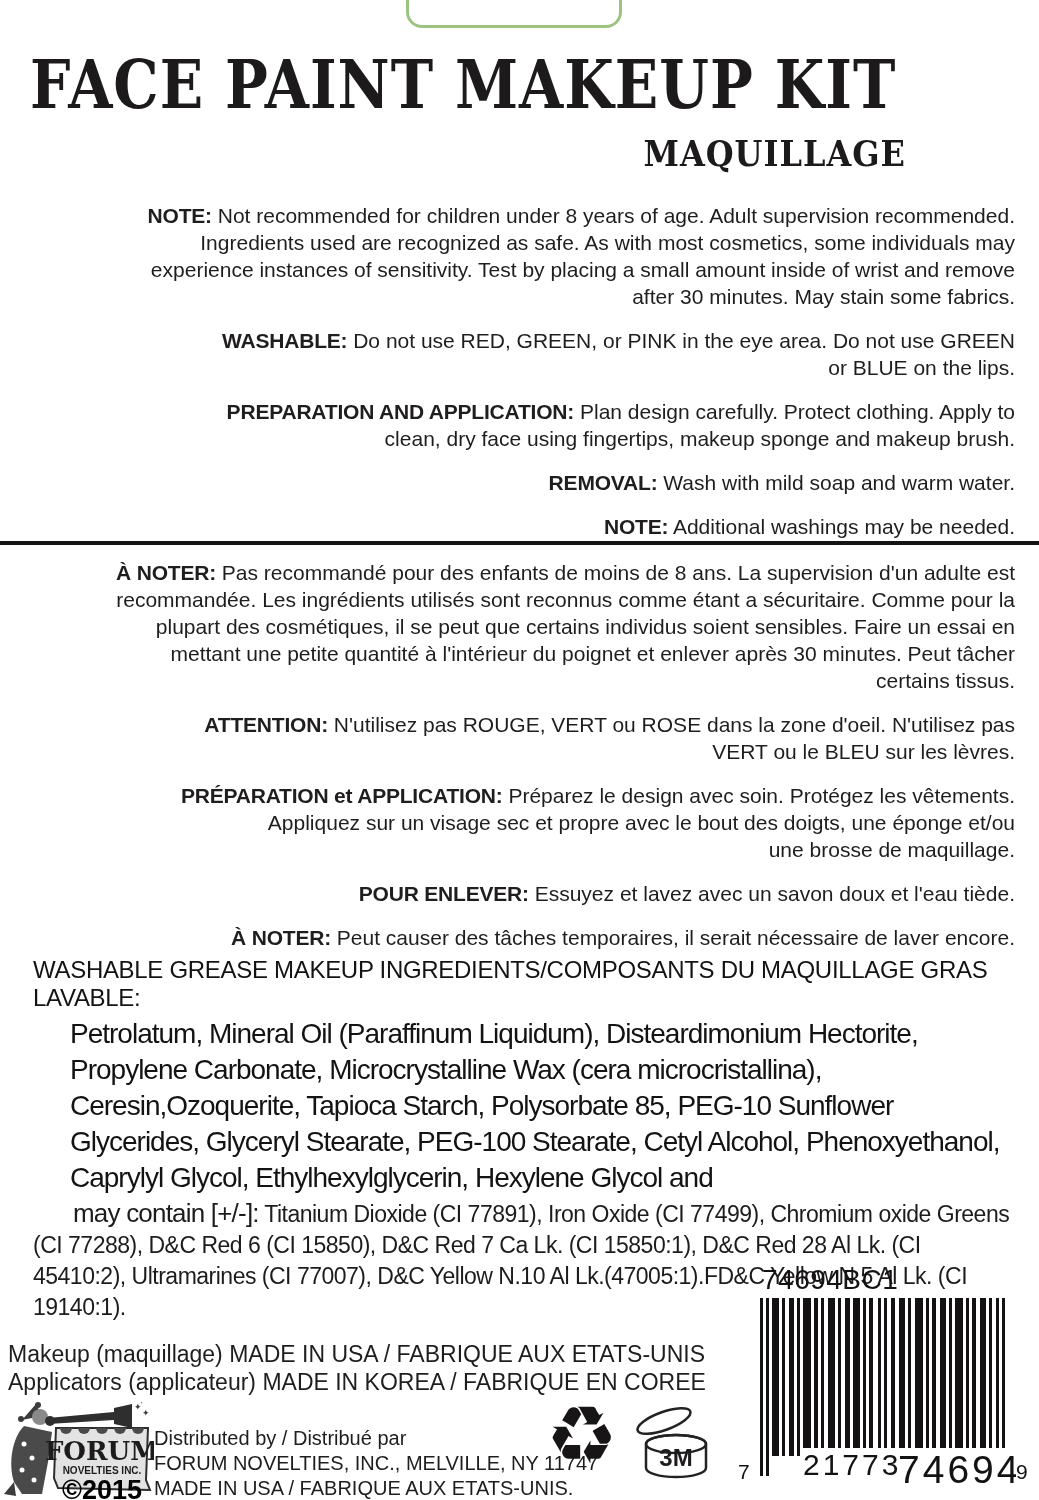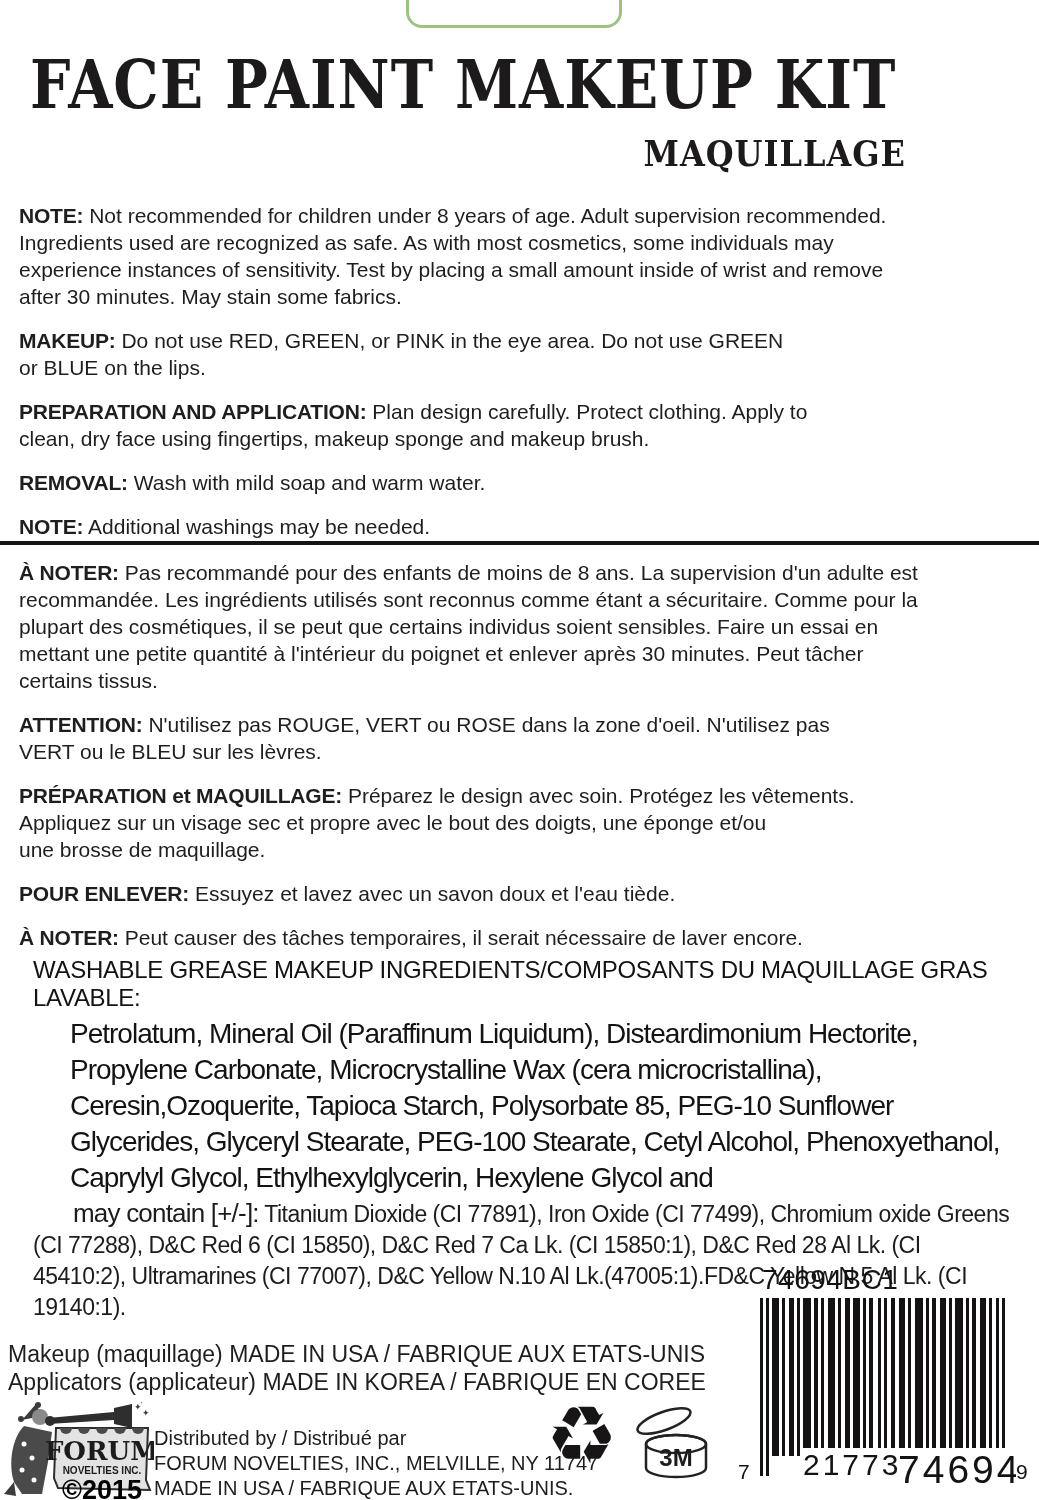--- a/index.html
+++ b/index.html
@@ -18,21 +18,21 @@
     font-family:"DejaVu Serif",serif;font-weight:700;font-size:57px;
     letter-spacing:1px;color:#1d1a1b;white-space:nowrap;
     transform:scale(1.0,1.18);transform-origin:left top;
   }
   .product-subtitle{
     font-family:"DejaVu Serif",serif;font-weight:700;font-size:32px;
     letter-spacing:1px;color:#1d1a1b;text-align:right;margin-top:22px;
     transform:scale(1.0,1.1);transform-origin:right top;
   }
   
-  .col{position:absolute;left:19px;width:982px;}
+  .col{position:absolute;left:33px;width:982px;text-align:right;}
   .sec-en{top:202px;}
   .sec-fr{top:559px;}
   p.para{margin:0 0 17px 0;font-size:21px;line-height:27px;color:#1f1d1e;}
   p.para b{font-weight:700;letter-spacing:-0.2px;}
   .pre{white-space:pre-line;}
   .language-divider{
     position:absolute;left:0;top:541px;width:1039px;height:4px;background:#151314;
   }
   
   .ingredients{position:absolute;left:33px;top:956px;width:984px;}
@@ -67,39 +67,39 @@
 <div class="title-wrap">
   <div class="product-title">FACE PAINT MAKEUP KIT</div>
   <div class="product-subtitle">MAQUILLAGE</div>
 </div>
 
 <div class="col sec-en">
   <p class="para"><b>NOTE:</b> <span class="pre">Not recommended for children under 8 years of age. Adult supervision recommended.
 Ingredients used are recognized as safe. As with most cosmetics, some individuals may
 experience instances of sensitivity. Test by placing a small amount inside of wrist and remove
 after 30 minutes. May stain some fabrics.</span></p>
-  <p class="para"><b>MAKEUP:</b> <span class="pre">Do not use RED, GREEN, or PINK in the eye area. Do not use GREEN
+  <p class="para"><b>WASHABLE:</b> <span class="pre">Do not use RED, GREEN, or PINK in the eye area. Do not use GREEN
 or BLUE on the lips.</span></p>
   <p class="para"><b>PREPARATION AND APPLICATION:</b> <span class="pre">Plan design carefully. Protect clothing. Apply to
 clean, dry face using fingertips, makeup sponge and makeup brush.</span></p>
   <p class="para"><b>REMOVAL:</b> <span class="pre">Wash with mild soap and warm water.</span></p>
   <p class="para"><b>NOTE:</b> <span class="pre">Additional washings may be needed.</span></p>
 </div>
 
 <div class="language-divider"></div>
 
 <div class="col sec-fr">
   <p class="para"><b>À NOTER:</b> <span class="pre">Pas recommandé pour des enfants de moins de 8 ans. La supervision d'un adulte est
 recommandée. Les ingrédients utilisés sont reconnus comme étant a sécuritaire. Comme pour la
 plupart des cosmétiques, il se peut que certains individus soient sensibles. Faire un essai en
 mettant une petite quantité à l'intérieur du poignet et enlever après 30 minutes. Peut tâcher
 certains tissus.</span></p>
   <p class="para"><b>ATTENTION:</b> <span class="pre">N'utilisez pas ROUGE, VERT ou ROSE dans la zone d'oeil. N'utilisez pas
 VERT ou le BLEU sur les lèvres.</span></p>
-  <p class="para"><b>PRÉPARATION et MAQUILLAGE:</b> <span class="pre">Préparez le design avec soin. Protégez les vêtements.
+  <p class="para"><b>PRÉPARATION et APPLICATION:</b> <span class="pre">Préparez le design avec soin. Protégez les vêtements.
 Appliquez sur un visage sec et propre avec le bout des doigts, une éponge et/ou
 une brosse de maquillage.</span></p>
   <p class="para"><b>POUR ENLEVER:</b> <span class="pre">Essuyez et lavez avec un savon doux et l'eau tiède.</span></p>
   <p class="para"><b>À NOTER:</b> <span class="pre">Peut causer des tâches temporaires, il serait nécessaire de laver encore.</span></p>
 </div>
 
 <div class="ingredients">
   <div class="ingredients-header">WASHABLE GREASE MAKEUP INGREDIENTS/COMPOSANTS DU MAQUILLAGE GRAS LAVABLE:</div>
   <div class="ingredients-list">Petrolatum, Mineral Oil (Paraffinum Liquidum), Disteardimonium Hectorite, Propylene Carbonate, Microcrystalline Wax (cera microcristallina), Ceresin,Ozoquerite, Tapioca Starch, Polysorbate 85, PEG-10 Sunflower Glycerides, Glyceryl Stearate, PEG-100 Stearate, Cetyl Alcohol, Phenoxyethanol, Caprylyl Glycol, Ethylhexylglycerin, Hexylene Glycol and</div>
   <div class="may-contain"><span class="mc-label">may contain [+/-]:</span> <span>Titanium Dioxide (CI 77891), Iron Oxide (CI 77499), Chromium oxide Greens (CI 77288), D&amp;C Red 6 (CI 15850), D&amp;C Red 7 Ca Lk. (CI 15850:1), D&amp;C Red 28 Al Lk. (CI 45410:2), Ultramarines (CI 77007), D&amp;C Yellow N.10 Al Lk.(47005:1).FD&amp;C Yellow N.5 Al Lk. (CI 19140:1).</span></div>

